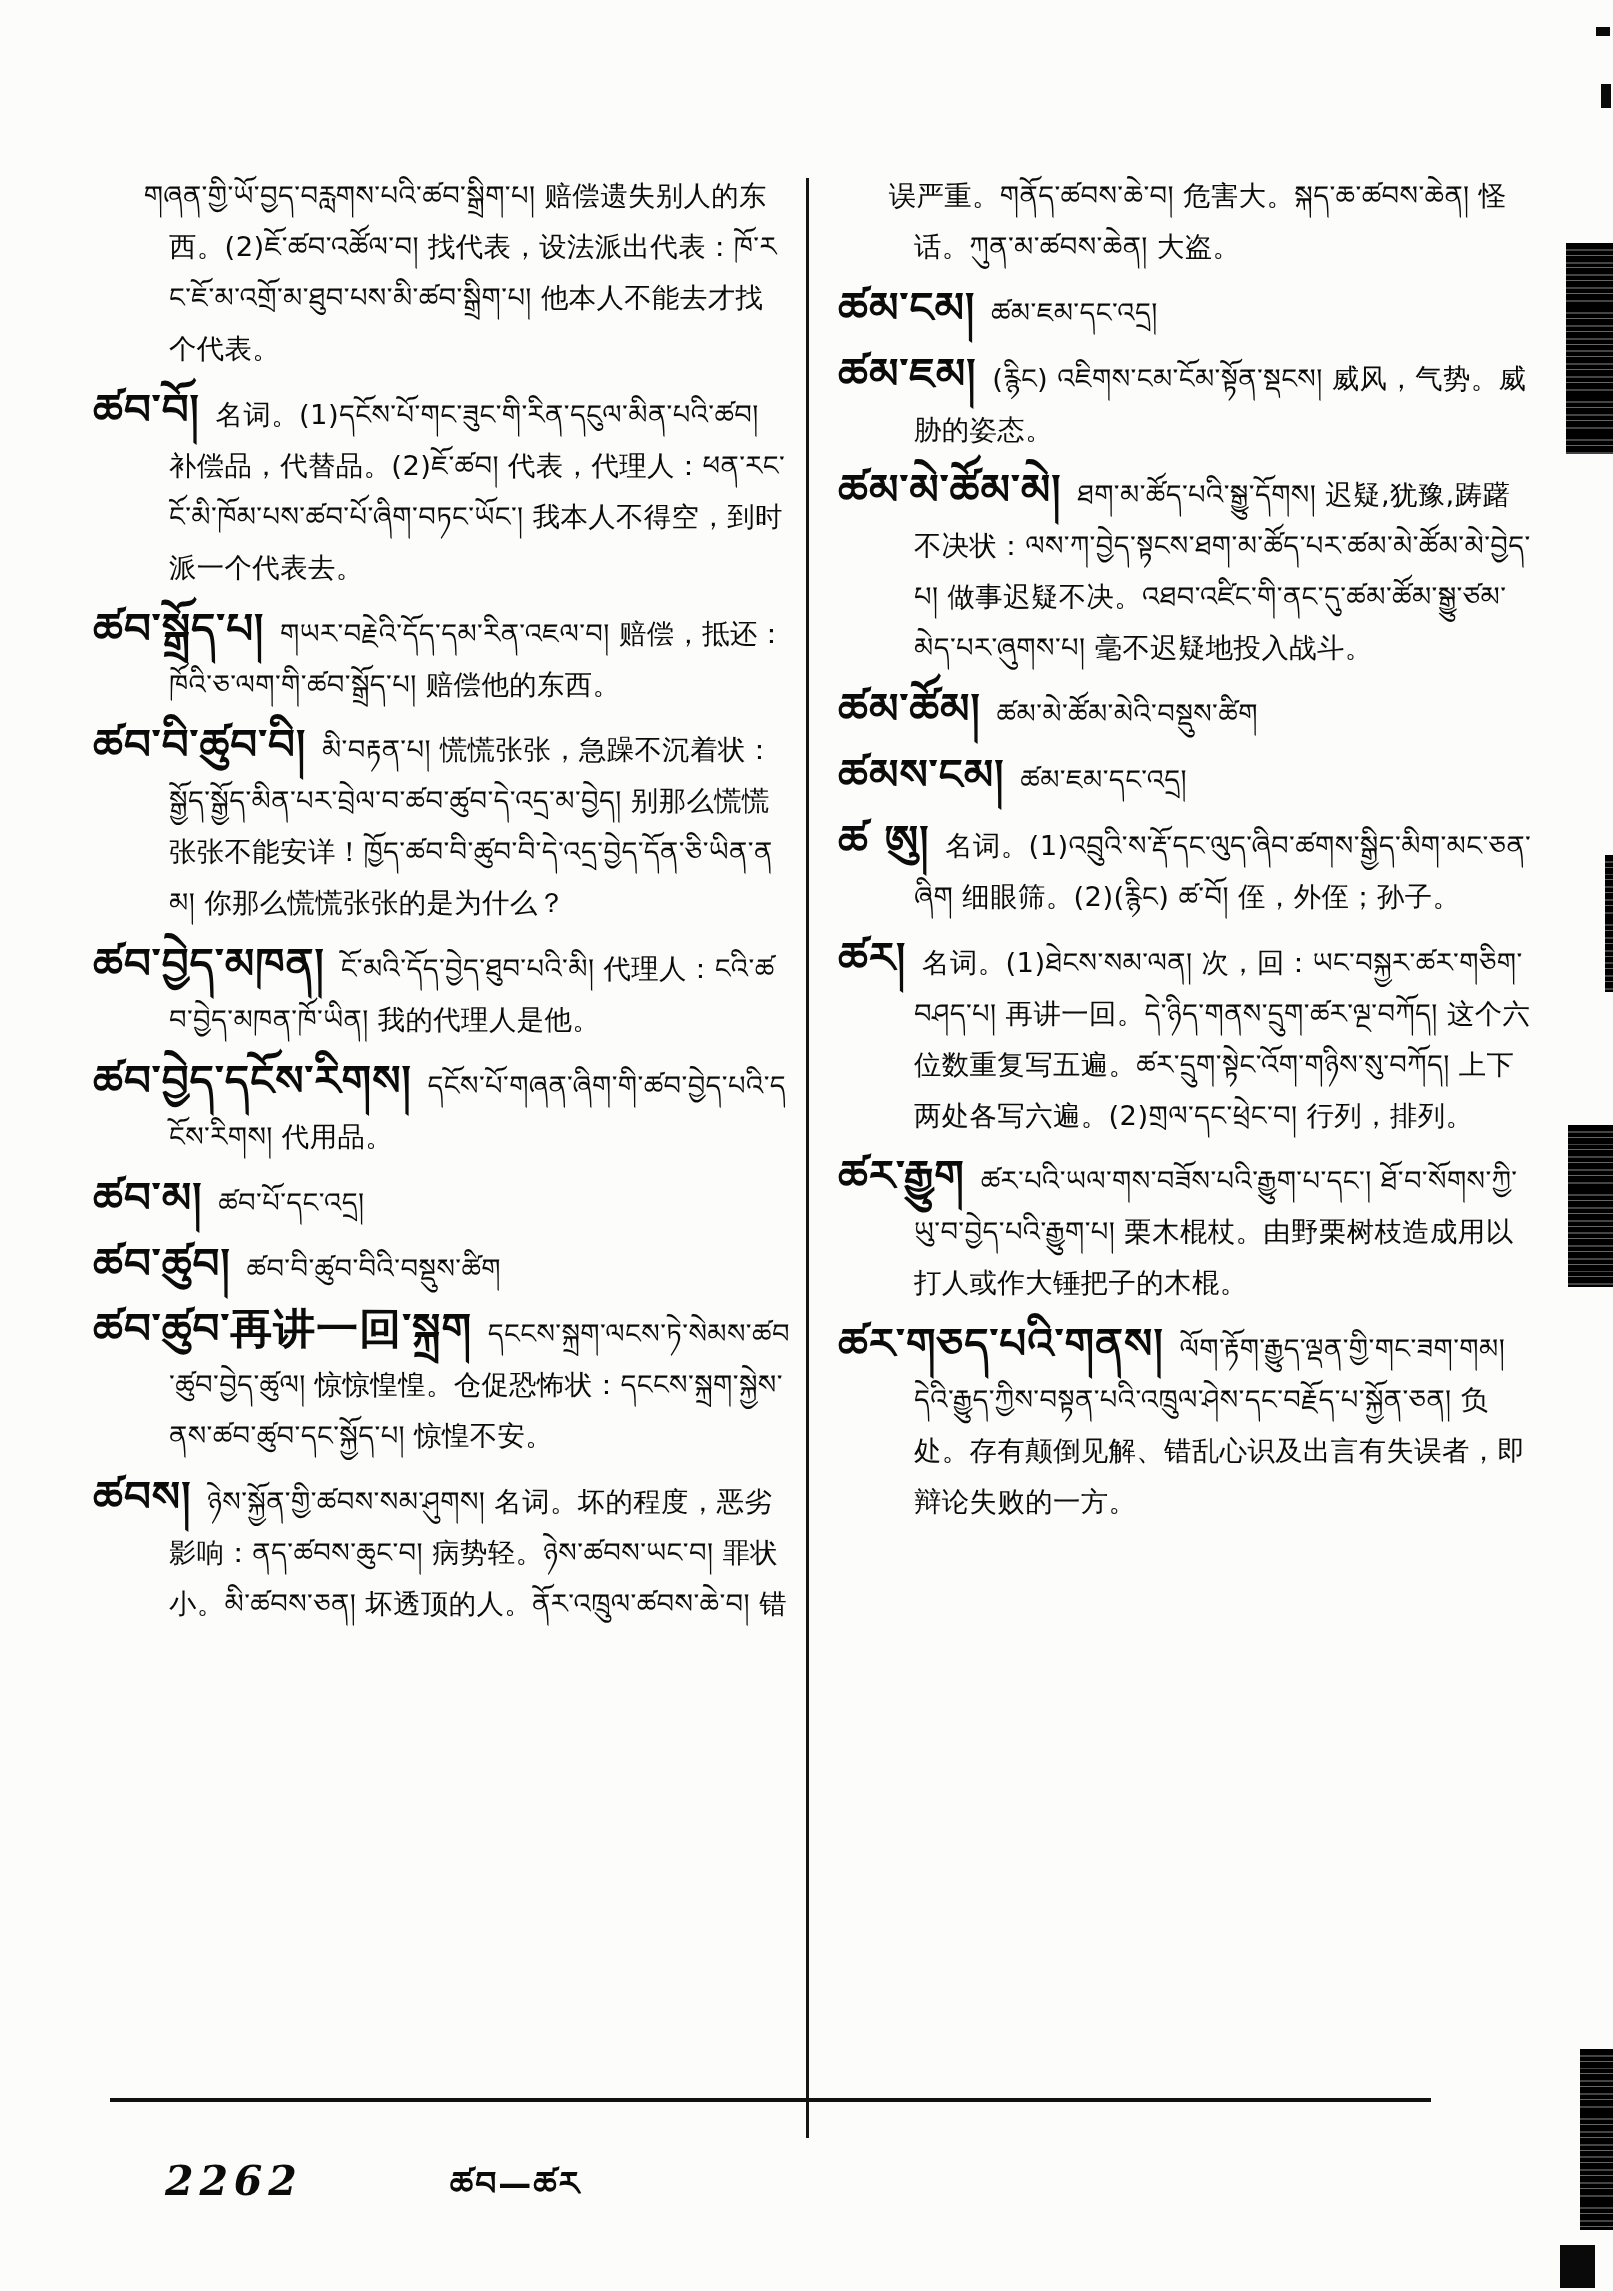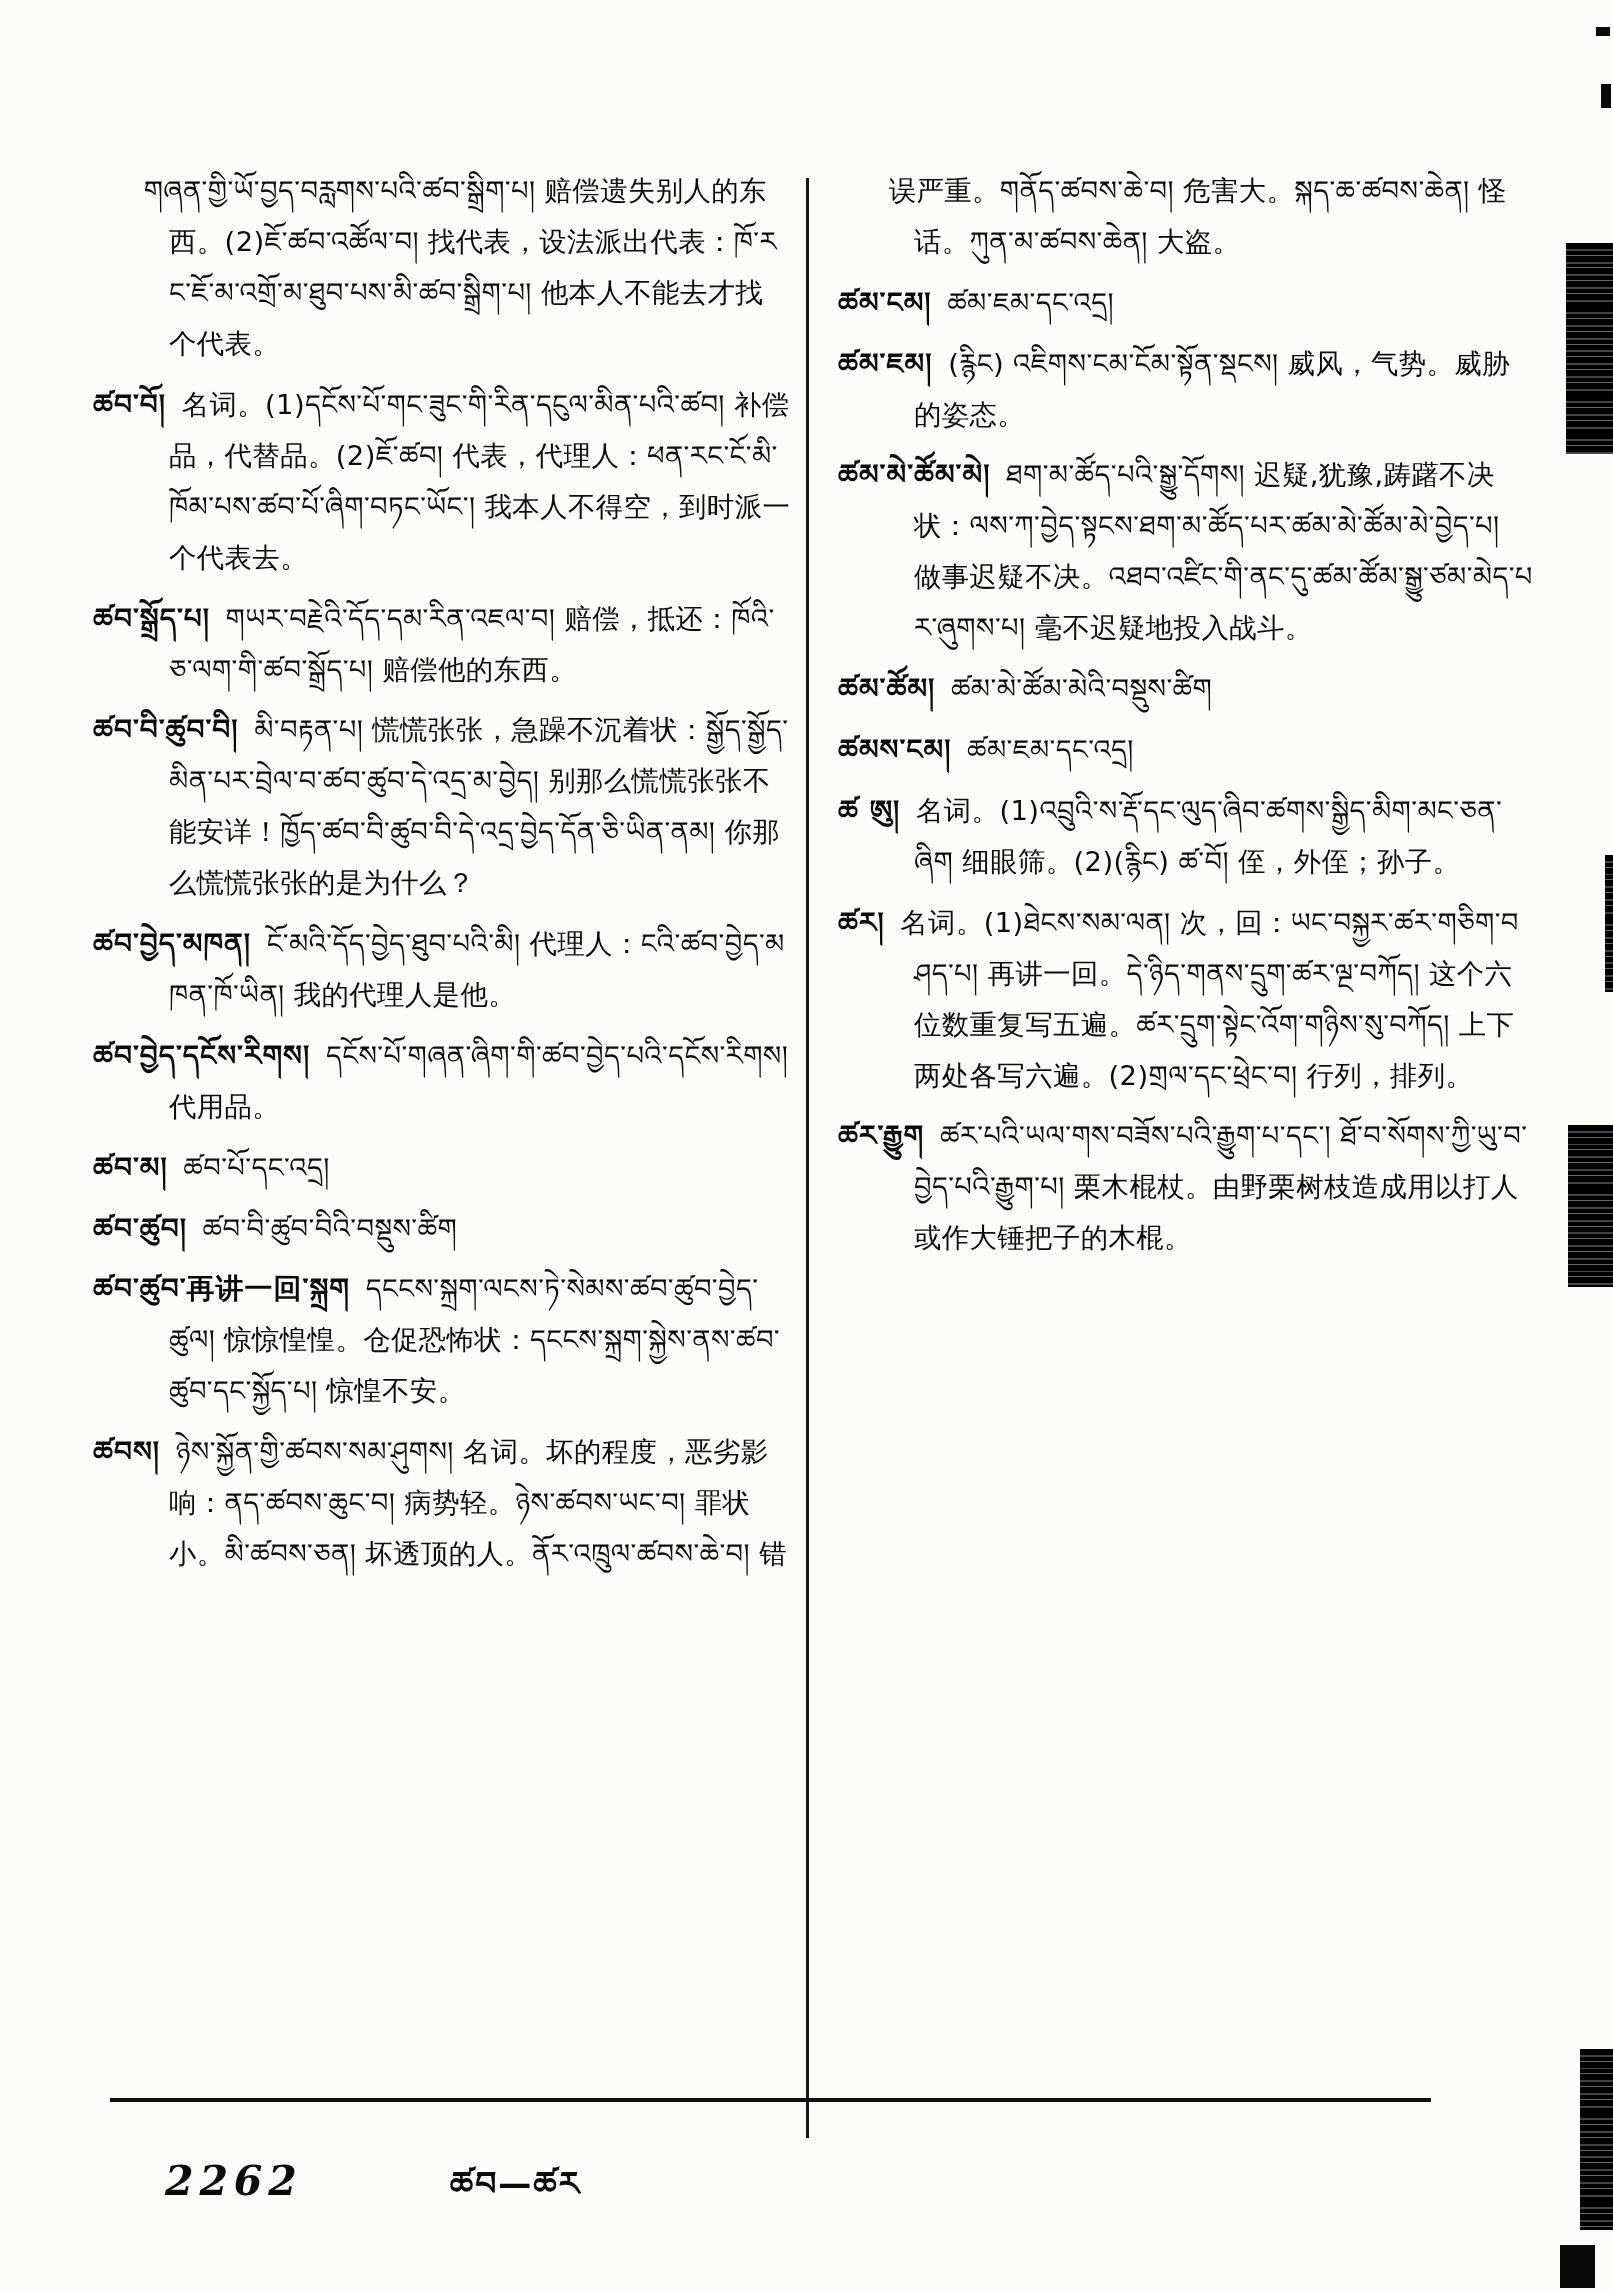--- a/index.html
+++ b/index.html
@@ -20,21 +20,21 @@
   .col { width:698px; }
   .entry {
     padding-left:76px; text-indent:-76px;
     font-size:27.4px; line-height:51px;
     margin-bottom:9.8px;
     letter-spacing:0.4px;
     word-break:break-all;
   }
   .entry.continuation { text-indent:-41px; }
   .hw {
-    font-weight:bold; font-size:28px;
+    font-weight:bold; font-size:42px;
     margin-right:15.7px;
     letter-spacing:1px;
   }
   .column-divider {
     position:absolute; left:806px; top:178px;
     width:2.9px; height:1960px; background:#151515;
   }
   .footer-rule {
     position:absolute; left:110px; top:2098px;
     width:1321px; height:3.9px; background:#111;
@@ -78,20 +78,21 @@
     <div class="col">
       <div class="entry continuation"><span class="hw"></span><span>误严重。གནོད་ཚབས་ཆེ་བ། 危害大。སྐད་ཆ་ཚབས་ཆེན། 怪话。ཀུན་མ་ཚབས་ཆེན། 大盗。</span></div>
       <div class="entry"><span class="hw">ཚམ་ངམ།</span><span>ཚམ་ཇམ་དང་འདྲ།</span></div>
       <div class="entry"><span class="hw">ཚམ་ཇམ།</span><span>(རྙིང) འཇིགས་ངམ་ངོམ་སྟོན་སྡངས། 威风，气势。威胁的姿态。</span></div>
       <div class="entry"><span class="hw">ཚམ་མེ་ཚོམ་མེ།</span><span>ཐག་མ་ཚོད་པའི་སྒྱུ་དོགས། 迟疑,犹豫,踌躇不决状：ལས་ཀ་བྱེད་སྟངས་ཐག་མ་ཚོད་པར་ཚམ་མེ་ཚོམ་མེ་བྱེད་པ། 做事迟疑不决。འཐབ་འཛིང་གི་ནང་དུ་ཚམ་ཚོམ་སྒྱུ་ཙམ་མེད་པར་ཞུགས་པ། 毫不迟疑地投入战斗。</span></div>
       <div class="entry"><span class="hw">ཚམ་ཚོམ།</span><span>ཚམ་མེ་ཚོམ་མེའི་བསྡུས་ཚིག</span></div>
       <div class="entry"><span class="hw">ཚམས་ངམ།</span><span>ཚམ་ཇམ་དང་འདྲ།</span></div>
       <div class="entry"><span class="hw">ཚ ཨུ།</span><span>名词。(1)འབྲུའི་ས་རྡོ་དང་ལུད་ཞིབ་ཚགས་སྒྱིད་མིག་མང་ཅན་ཞིག 细眼筛。(2)(རྙིང) ཚ་བོ། 侄，外侄；孙子。</span></div>
       <div class="entry"><span class="hw">ཚར།</span><span>名词。(1)ཐེངས་སམ་ལན། 次，回：ཡང་བསྐྱར་ཚར་གཅིག་བཤད་པ། 再讲一回。དེ་ཉིད་གནས་དྲུག་ཚར་ལྔ་བཀོད། 这个六位数重复写五遍。ཚར་དྲུག་སྟེང་འོག་གཉིས་སུ་བཀོད། 上下两处各写六遍。(2)གྲལ་དང་ཕྲེང་བ། 行列，排列。</span></div>
       <div class="entry"><span class="hw">ཚར་རྒྱུག</span><span>ཚར་པའི་ཡལ་གས་བཟོས་པའི་རྒྱུག་པ་དང་། ཐོ་བ་སོགས་ཀྱི་ཡུ་བ་བྱེད་པའི་རྒྱུག་པ། 栗木棍杖。由野栗树枝造成用以打人或作大锤把子的木棍。</span></div>
+      <div class="entry"><span class="hw">ཚར་གཅད་པའི་གནས།</span><span>ལོག་རྟོག་རྒྱུད་ལྡན་གྱི་གང་ཟག་གམ། དེའི་རྒྱུད་ཀྱིས་བསྟན་པའི་འཁྲུལ་ཤེས་དང་བརྗོད་པ་སྐྱོན་ཅན། 负处。存有颠倒见解、错乱心识及出言有失误者，即辩论失败的一方。</span></div>
     </div>
   </div>
 
   <div class="column-divider"></div>
 
   <div class="footer-rule"></div>
   <div class="footer">
     <span class="page-number">2262</span>
     <span class="section-range">ཚབ—ཚར</span>
   </div>

